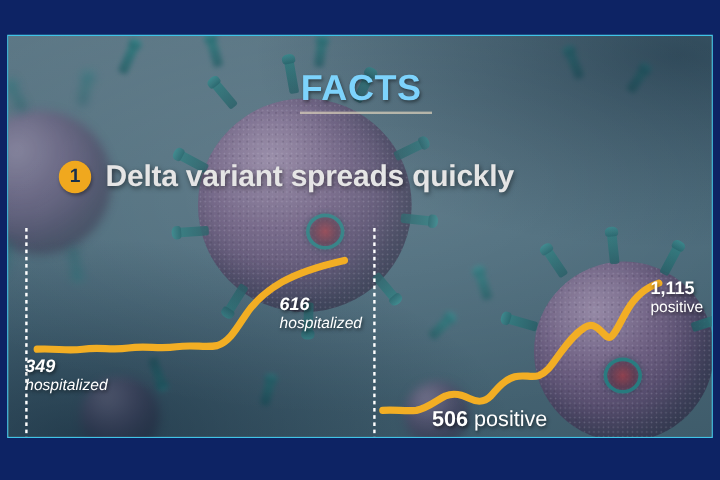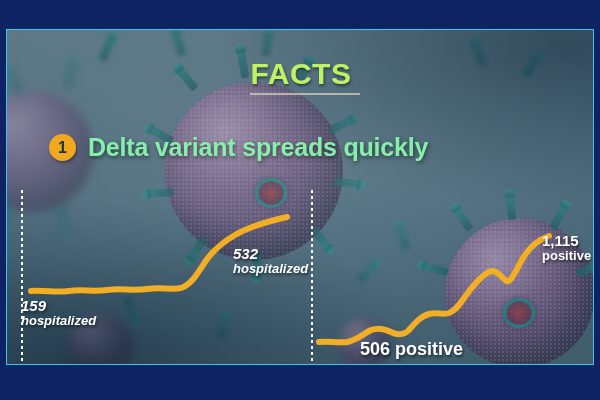--- a/index.html
+++ b/index.html
@@ -110,21 +110,21 @@
   
   #facts-title {
     position: absolute;
     left: 0;
     top: 27px;
     width: 588px;
     text-align: center;
     font-size: 30px;
     font-weight: bold;
     letter-spacing: 0.5px;
-    color: #bef264;
+    color: #7dd3fc;
     text-shadow: 1px 2px 3px rgba(0,0,0,0.45);
   }
   #facts-underline {
     position: absolute;
     left: 243px;
     top: 63px;
     width: 110px;
     height: 2px;
     background: rgba(215,205,185,0.75);
   }
@@ -147,21 +147,21 @@
     font-weight: bold;
     display: flex;
     align-items: center;
     justify-content: center;
     box-shadow: 1px 2px 3px rgba(0,0,0,0.35);
     flex: none;
   }
   #headline-text {
     font-size: 25px;
     font-weight: bold;
-    color: #86efac;
+    color: #e5e5e5;
     letter-spacing: -0.2px;
     text-shadow: 1px 2px 4px rgba(0,0,0,0.50);
     white-space: nowrap;
   }
 
   
   .chart {
     position: absolute;
     top: 160px;
     height: 180px;
@@ -203,21 +203,21 @@
     line-height: 1.08;
     white-space: nowrap;
   }
   .datalabel .num {
     font-size: 15px;
     font-weight: bold;
     display: block;
   }
   .datalabel .unit {
     font-size: 13px;
-    font-weight: bold;
+    font-weight: normal;
     display: block;
   }
   .datalabel.italic .num,
   .datalabel.italic .unit { font-style: italic; }
   .datalabel.inline { white-space: nowrap; }
   .datalabel.inline .num,
   .datalabel.inline .unit { display: inline; font-size: 18px; }
 
   #label-349     { left: 14px;  top: 268px; }
   #label-788     { left: 226px; top: 216px; }
@@ -305,26 +305,26 @@
       <svg class="plot-svg" width="278" height="180" viewBox="0 0 278 180">
         <path d="M 10,101 C 26,100 34,103 48,101 C 62,99 72,102 86,100
                  C 100,98 112,101 126,99 C 140,97 150,100 160,98
                  C 170,95 176,84 184,72 C 192,60 202,52 214,45
                  C 230,36 248,31 266,27" fill="none" stroke="#f2ae24" stroke-width="6" stroke-linecap="round" stroke-linejoin="round"></path>
       </svg>
 
     </div>
 
     <div class="datalabel italic" id="label-349">
-      <span class="num">159</span>
+      <span class="num">349</span>
       <span class="unit">hospitalized</span>
     </div>
 
     <div class="datalabel italic" id="label-788">
-      <span class="num">532</span>
+      <span class="num">616</span>
       <span class="unit">hospitalized</span>
     </div>
 
     <div class="chart" id="chart-positive">
       <div class="axis-v"></div>
       <div class="axis-h"></div>
 
       <svg class="plot-svg" width="282" height="180" viewBox="0 0 282 180">
         <path d="M 8,152 C 18,151 26,153 36,152 C 46,150 52,144 60,140
                  C 68,137 74,139 80,142 C 86,145 92,146 98,140

